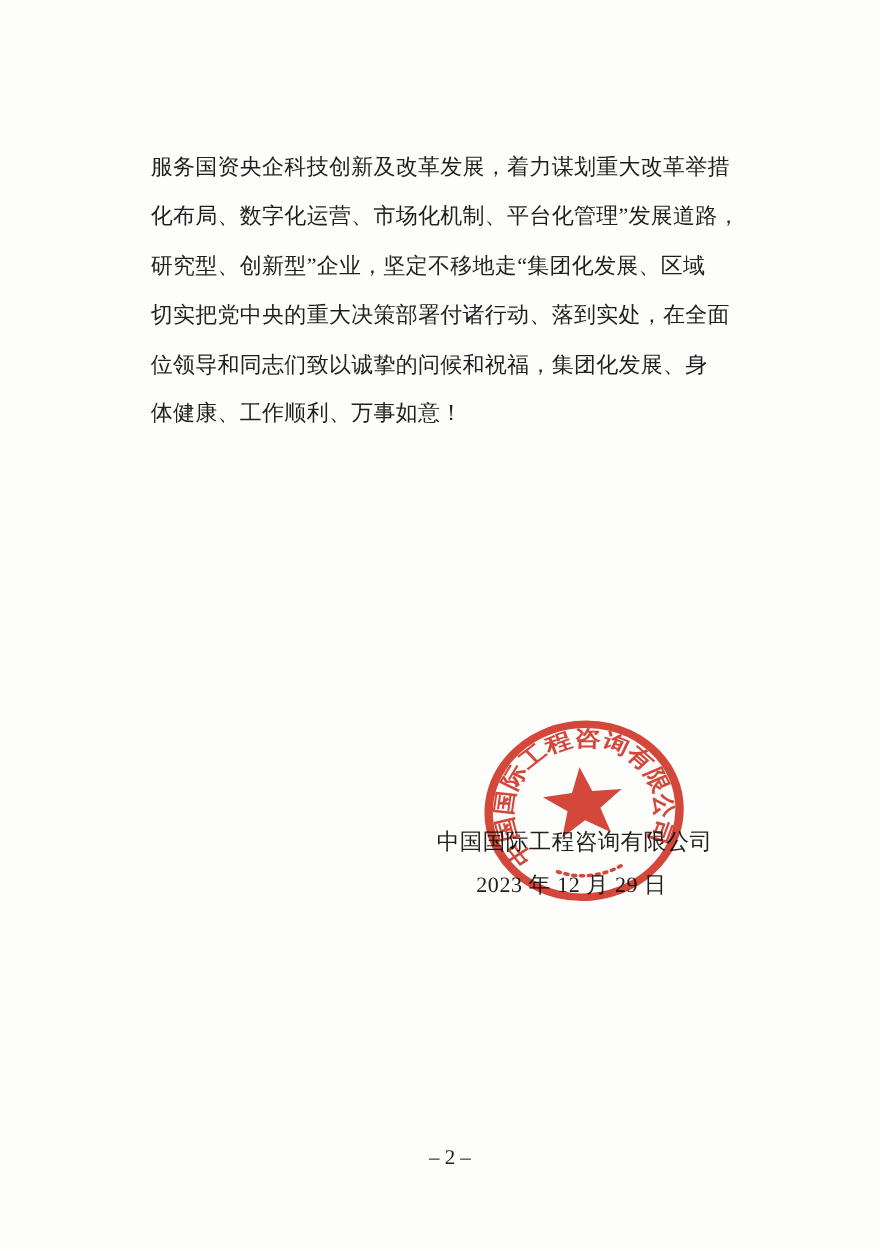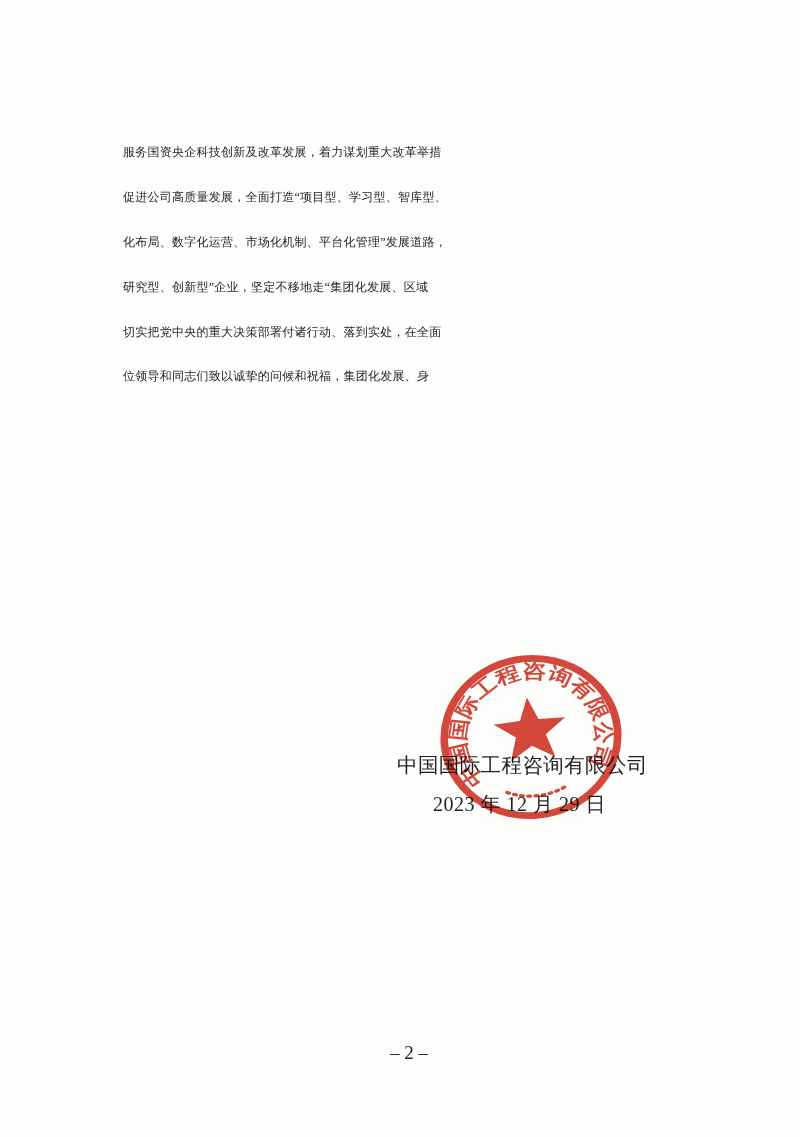--- a/index.html
+++ b/index.html
@@ -14,25 +14,25 @@
   }
   .page{
     position:relative;
     width:800px;
     height:1137px;
     background:var(--paper);
     overflow:hidden;
   }
   .body-text{
     position:absolute;
-    left:123px;
+    left:137px;
     top:130px;
     width:535px;
     color:var(--ink);
-    font-size:12px;
+    font-size:20px;
     letter-spacing:0.25px;
   }
   .line{
     height:44.9px;
     line-height:44.9px;
     white-space:nowrap;
   }
   .indent{ text-indent:41px; }
   .signature-company{
     position:absolute;
@@ -84,27 +84,27 @@
   .seal-dots{ stroke:var(--seal-color); fill:none; }
 </style>
 </head>
 <body>
 
 <div class="page">
 
   <div class="body-text">
       <div>
         <div class="line">服务国资央企科技创新及改革发展，着力谋划重大改革举措</div>
-        <div class="line">促进公司高质量发展，全面打造“项目型、学习型、智库型、</div>
         <div class="line">化布局、数字化运营、市场化机制、平台化管理”发展道路，</div>
         <div class="line">研究型、创新型”企业，坚定不移地走“集团化发展、区域</div>
         <div class="line">切实把党中央的重大决策部署付诸行动、落到实处，在全面</div>
       </div>
       <div>
         <div class="line">位领导和同志们致以诚挚的问候和祝福，集团化发展、身</div>
+        <div class="line">体健康、工作顺利、万事如意！</div>
       </div>
     </div>
 
   <div class="signature-company">中国国际工程咨询有限公司</div>
 
   <div class="signature-date">2023 年 12 月 29 日</div>
 
   <div class="seal">
     <svg viewBox="0 0 184 184" preserveAspectRatio="none">
       <circle class="seal-ring" cx="92" cy="92" r="85" stroke-width="7.5"></circle>

